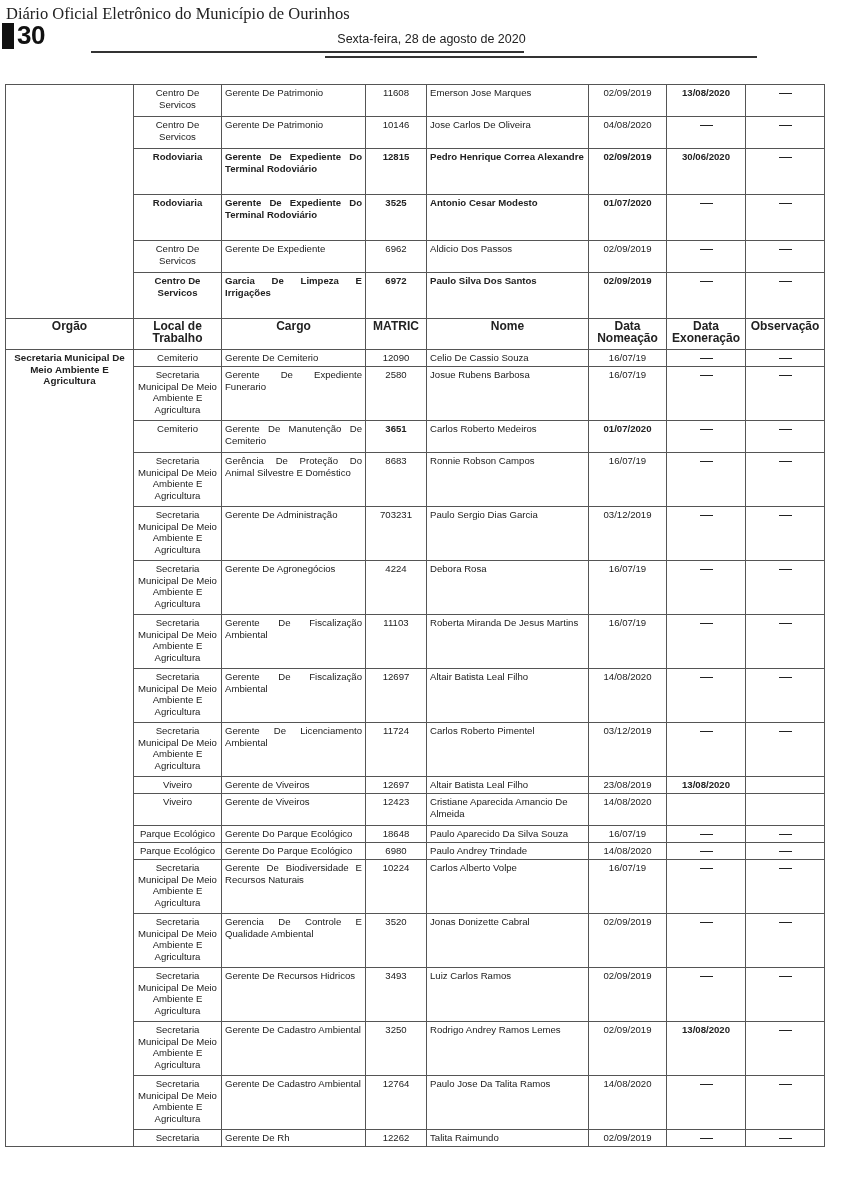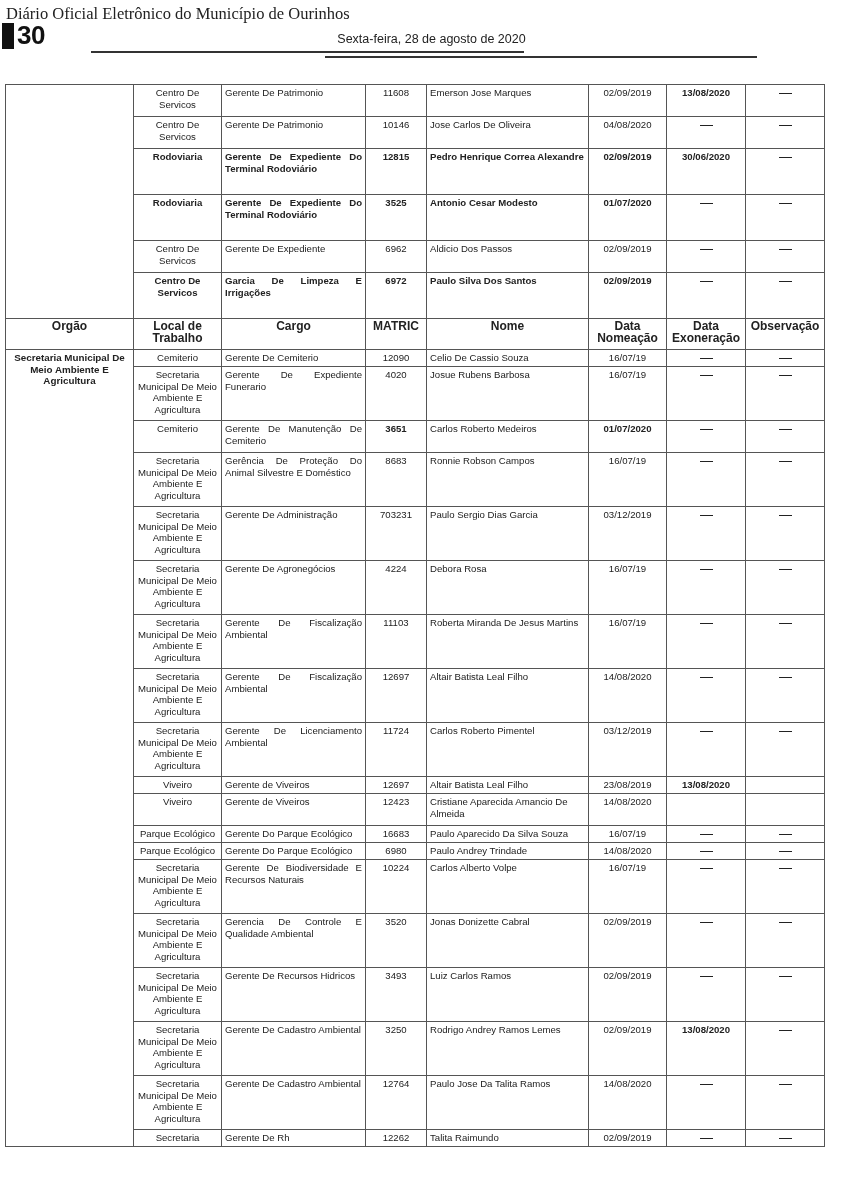--- a/index.html
+++ b/index.html
@@ -137,21 +137,21 @@
         <td class="cargo">Gerente De Cemiterio</td>
         <td class="center">12090</td>
         <td>Celio De Cassio Souza</td>
         <td class="center">16/07/19</td>
         <td class="center dash dash-low"><span class="dash-glyph"></span></td>
         <td class="center dash dash-low"><span class="dash-glyph"></span></td>
       </tr>
       <tr class="h4">
         <td class="center">Secretaria Municipal De Meio Ambiente E Agricultura</td>
         <td class="cargo">Gerente De Expediente Funerario</td>
-        <td class="center">4020</td>
+        <td class="center">2580</td>
         <td>Josue Rubens Barbosa</td>
         <td class="center">16/07/19</td>
         <td class="center dash dash-mid"><span class="dash-glyph"></span></td>
         <td class="center dash dash-mid"><span class="dash-glyph"></span></td>
       </tr>
       <tr class="h1b">
         <td class="center">Cemiterio</td>
         <td class="cargo">Gerente De Manutenção De Cemiterio</td>
         <td class="center bold">3651</td>
         <td>Carlos Roberto Medeiros</td>
@@ -227,21 +227,21 @@
         <td class="cargo">Gerente de Viveiros</td>
         <td class="center">12423</td>
         <td>Cristiane Aparecida Amancio De Almeida</td>
         <td class="center">14/08/2020</td>
         <td class="center"></td>
         <td class="center"></td>
       </tr>
       <tr class="h1">
         <td class="center">Parque Ecológico</td>
         <td class="cargo">Gerente Do Parque Ecológico</td>
-        <td class="center">16683</td>
+        <td class="center">18648</td>
         <td>Paulo Aparecido Da Silva Souza</td>
         <td class="center">16/07/19</td>
         <td class="center dash dash-low"><span class="dash-glyph"></span></td>
         <td class="center dash dash-low"><span class="dash-glyph"></span></td>
       </tr>
       <tr class="h1">
         <td class="center">Parque Ecológico</td>
         <td class="cargo">Gerente Do Parque Ecológico</td>
         <td class="center">6980</td>
         <td>Paulo Andrey Trindade</td>

